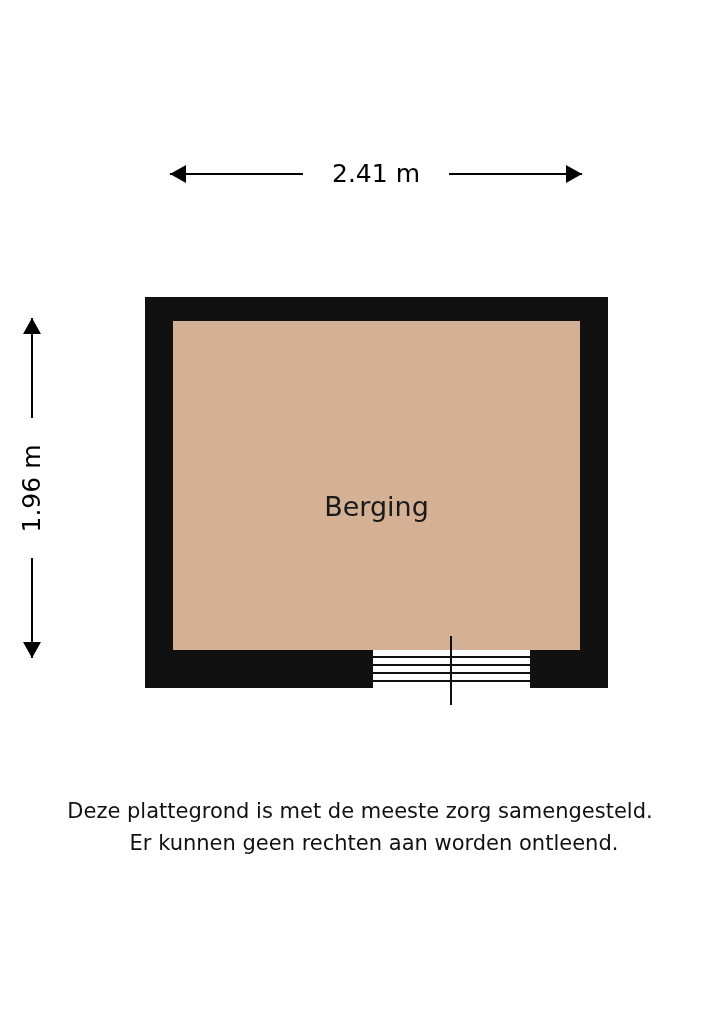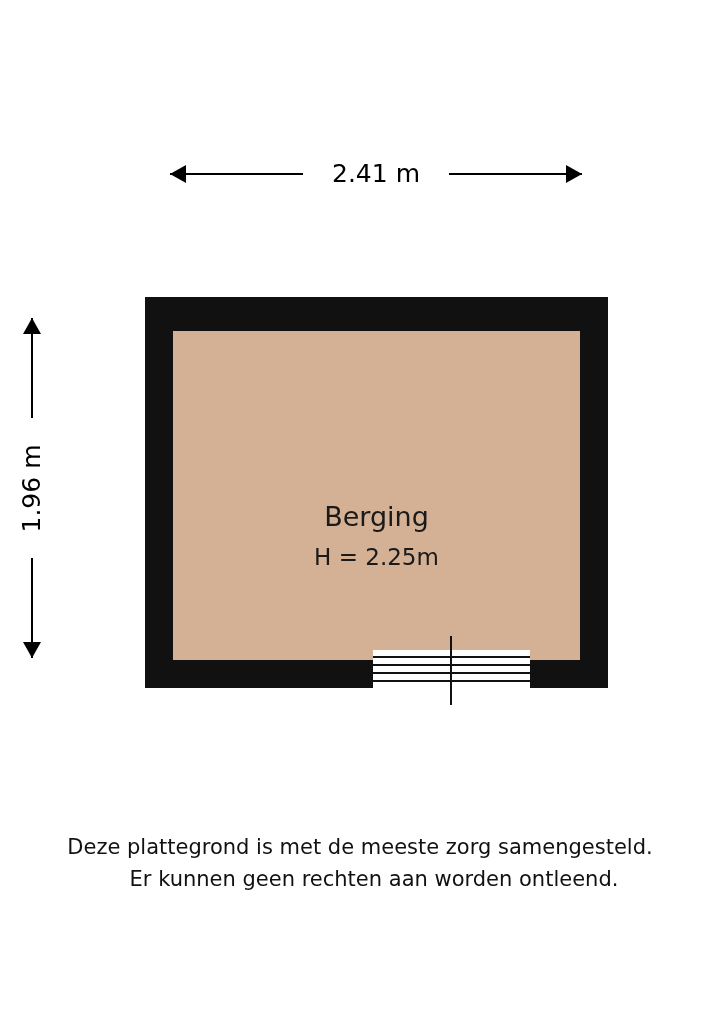--- a/index.html
+++ b/index.html
@@ -132,21 +132,20 @@
     height: 391px;
     background: #111111;
   }
   .room-inner {
     position: absolute;
     left: 28px;
     top: 24px;
     width: 407px;
     height: 329px;
     background: #d4b094;
-    margin-top: 10px;
   }
   .room-label {
     position: absolute;
     left: 0;
     top: 170px;
     width: 407px;
     text-align: center;
     font-size: 27px;
     color: #1a1a1a;
   }
@@ -193,21 +192,20 @@
   
   .disclaimer {
     position: absolute;
     left: 0;
     top: 795px;
     width: 720px;
     text-align: center;
     font-size: 21px;
     line-height: 32px;
     color: #111111;
-    margin-top: 36px;
   }
   .disclaimer .l2 { display: block; padding-left: 28px; }
 </style>
 </head>
 <body>
 
 <div class="floorplan">
 
   <div class="dim-top">
     <div class="line"></div>
@@ -223,21 +221,20 @@
     <div class="arrow-t"></div>
     <div class="arrow-b"></div>
     <div class="label-wrap">
       <span>1.96 m</span>
     </div>
   </div>
 
   <div class="room-outer">
     <div class="room-inner">
       <div class="room-label">Berging</div>
-      <div class="room-height">H = 2.25m</div>
     </div>
     <div class="door">
       <div class="slat s1"></div>
       <div class="slat s2"></div>
       <div class="slat s3"></div>
       <div class="slat s4"></div>
     </div>
     <div class="door-tick"></div>
   </div>
 

